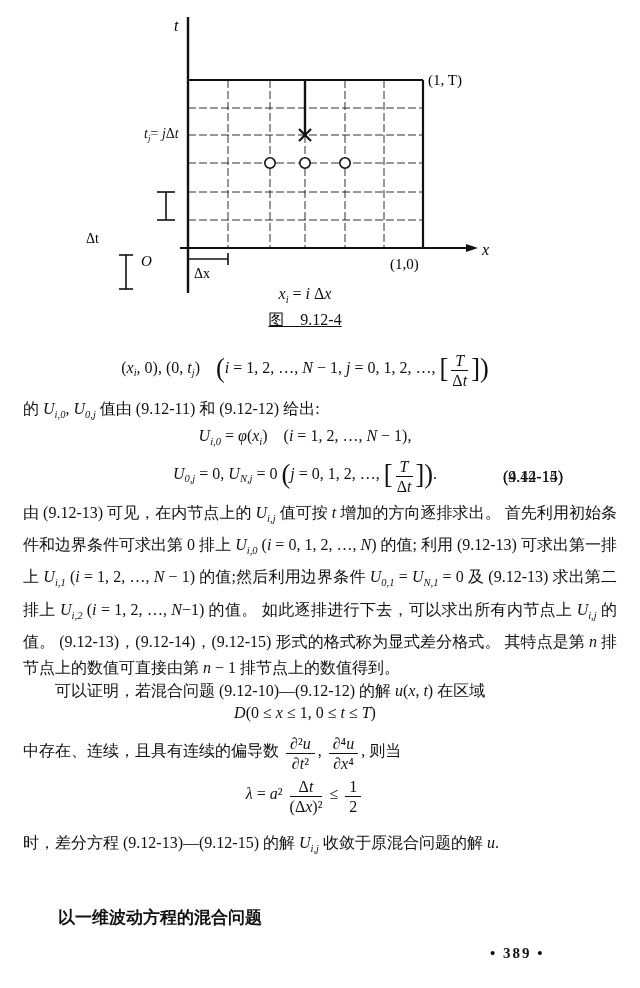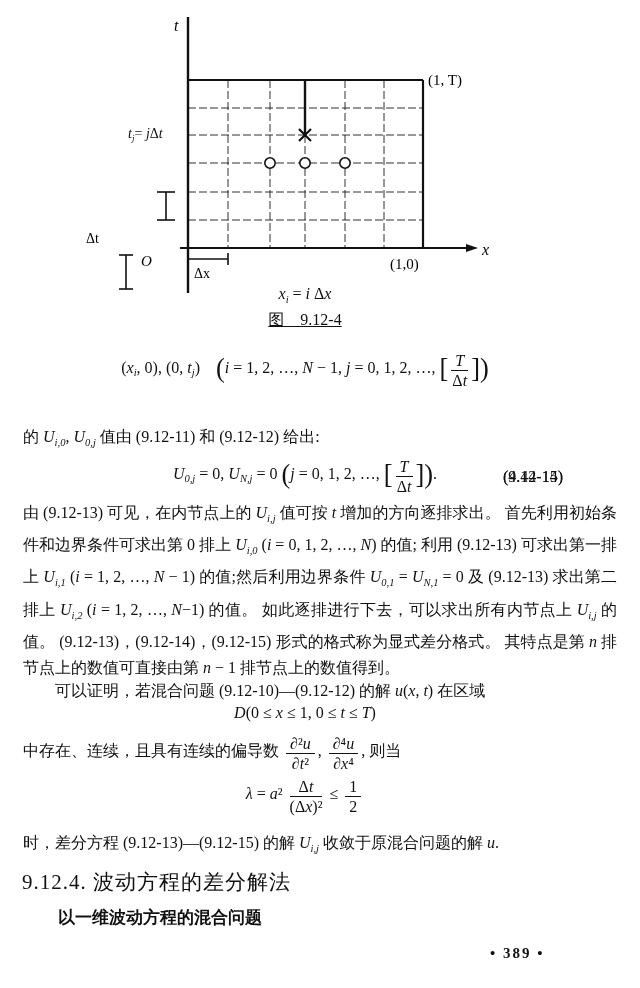--- a/index.html
+++ b/index.html
@@ -82,45 +82,45 @@
 
     <text x="114" y="26" font-size="16" font-style="italic">t</text>
     <text x="422" y="250" font-size="16" font-style="italic">x</text>
     <text x="368" y="80" font-size="15">(1, T)</text>
     <text x="330" y="264" font-size="15">(1,0)</text>
     <text x="26" y="238" font-size="14">Δt</text>
     <text x="81" y="261" font-size="15" font-style="italic">O</text>
     <text x="134" y="273" font-size="14">Δx</text>
   </svg>
 
-  <div class="abs tjlabel" style="left:128px;top:126px;"><span class="it">t</span><span class="sub">j</span><span>= </span><span class="it">j</span><span>Δ</span><span class="it">t</span></div>
+  <div class="abs tjlabel" style="left:144px;top:126px;"><span class="it">t</span><span class="sub">j</span><span>= </span><span class="it">j</span><span>Δ</span><span class="it">t</span></div>
 
   <div class="abs caption center" style="top:285px;"><span class="it">x</span><span class="sub">i</span><span> = </span><span class="it">i</span><span> Δ</span><span class="it">x</span></div>
   <div class="abs caption center" style="top:310px;text-decoration:underline;">图　9.12-4</div>
 
   <div class="abs center" style="top:352px;font-size:16px;"><span>(</span><span class="it">x</span><span class="sub">i</span><span>, 0), (0, </span><span class="it">t</span><span class="sub">j</span><span>)　</span><span class="big">(</span><span class="it">i</span><span> = 1, 2, …, </span><span class="it">N</span><span> − 1,  </span><span class="it">j</span><span> = 0, 1, 2, …, </span><span class="big">[</span><span class="frac"><span class="fnum"><span class="it">T</span></span><span class="fden"><span>Δ</span><span class="it">t</span></span></span><span class="big">]</span><span class="big">)</span></div>
 
-  <div class="abs" style="left:23px;top:399px;font-size:16px;margin-top:28px;"><span>的 </span><span class="it">U</span><span class="sub">i,0</span><span>, </span><span class="it">U</span><span class="sub">0,j</span><span> 值由 (9.12-11) 和 (9.12-12) 给出:</span></div>
+  <div class="abs" style="left:23px;top:399px;font-size:16px;"><span>的 </span><span class="it">U</span><span class="sub">i,0</span><span>, </span><span class="it">U</span><span class="sub">0,j</span><span> 值由 (9.12-11) 和 (9.12-12) 给出:</span></div>
 
+  <div class="abs center" style="top:426px;font-size:16px;"><span class="it">U</span><span class="sub">i,0</span><span> = </span><span class="it">φ</span><span>(</span><span class="it">x</span><span class="sub">i</span><span>)　(</span><span class="it">i</span><span> = 1, 2, …, </span><span class="it">N</span><span> − 1),</span></div>
   <div class="abs eqlabel" style="left:503px;top:428px;margin-top:40px;">(9.12-14)</div>
 
   <div class="abs center" style="top:458px;font-size:16px;"><span class="it">U</span><span class="sub">0,j</span><span> = 0, </span><span class="it">U</span><span class="sub">N,j</span><span> = 0 </span><span class="big">(</span><span class="it">j</span><span> = 0, 1, 2, …, </span><span class="big">[</span><span class="frac"><span class="fnum"><span class="it">T</span></span><span class="fden"><span>Δ</span><span class="it">t</span></span></span><span class="big">]</span><span class="big">)</span><span>.</span></div>
   <div class="abs eqlabel" style="left:503px;top:468px;">(4.44-15)</div>
 
   <div class="abs para" style="top:500px;"><span>由 (9.12-13) 可见，在内节点上的 </span><span class="it">U</span><span class="sub">i,j</span><span> 值可按 </span><span class="it">t</span><span> 增加的方向逐排求出。 首先利用初始条件和边界条件可求出第 0 排上 </span><span class="it">U</span><span class="sub">i,0</span><span> (</span><span class="it">i</span><span> = 0, 1, 2, …, </span><span class="it">N</span><span>) 的值; 利用 (9.12-13) 可求出第一排上 </span><span class="it">U</span><span class="sub">i,1</span><span> (</span><span class="it">i</span><span> = 1, 2, …, </span><span class="it">N</span><span> − 1) 的值;然后利用边界条件 </span><span class="it">U</span><span class="sub">0,1</span><span> = </span><span class="it">U</span><span class="sub">N,1</span><span> = 0 及 (9.12-13) 求出第二排上 </span><span class="it">U</span><span class="sub">i,2</span><span> (</span><span class="it">i</span><span> = 1, 2, …, </span><span class="it">N</span><span>−1) 的值。 如此逐排进行下去，可以求出所有内节点上 </span><span class="it">U</span><span class="sub">i,j</span><span> 的值。 (9.12-13)，(9.12-14)，(9.12-15) 形式的格式称为</span><span class="bold">显式差分格式</span><span>。 其特点是第 </span><span class="it">n</span><span> 排节点上的数值可直接由第 </span><span class="it">n</span><span> − 1 排节点上的数值得到。</span></div>
 
   <div class="abs para" style="top:678px;text-indent:2em;"><span>可以证明，若混合问题 (9.12-10)—(9.12-12) 的解 </span><span class="it">u</span><span>(</span><span class="it">x</span><span>, </span><span class="it">t</span><span>) 在区域</span></div>
 
   <div class="abs center" style="top:704px;font-size:16px;text-align:center;"><span class="it">D</span><span>(0 ≤ </span><span class="it">x</span><span> ≤ 1, 0 ≤ </span><span class="it">t</span><span> ≤ </span><span class="it">T</span><span>)</span></div>
 
   <div class="abs" style="left:23px;top:735px;font-size:16px;"><span>中存在、连续，且具有连续的偏导数 </span><span class="frac"><span class="fnum"><span>∂²</span><span class="it">u</span></span><span class="fden"><span>∂</span><span class="it">t</span><span>²</span></span></span><span>, </span><span class="frac"><span class="fnum"><span>∂⁴</span><span class="it">u</span></span><span class="fden"><span>∂</span><span class="it">x</span><span>⁴</span></span></span><span>, 则当</span></div>
 
   <div class="abs center" style="top:778px;font-size:16px;"><span class="it">λ</span><span> = </span><span class="it">a</span><span>² </span><span class="frac"><span class="fnum"><span>Δ</span><span class="it">t</span></span><span class="fden"><span>(Δ</span><span class="it">x</span><span>)²</span></span></span><span> ≤ </span><span class="frac"><span class="fnum"><span>1</span></span><span class="fden"><span>2</span></span></span></div>
 
   <div class="abs para" style="top:830px;"><span>时，差分方程 (9.12-13)—(9.12-15) 的解 </span><span class="it">U</span><span class="sub">i,j</span><span> 收敛于原混合问题的解 </span><span class="it">u</span><span>.</span></div>
 
-  <div class="abs heading" style="left:22px;top:868px;">9.12.4. 波动方程的差分解法</div>
 
   <div class="abs subheading" style="left:58px;top:906px;">以一维波动方程的混合问题</div>
 
   <div class="abs pageno" style="left:490px;top:945px;text-align:center;">• 389 •</div>
 
 </div>
 
 </body></html>

